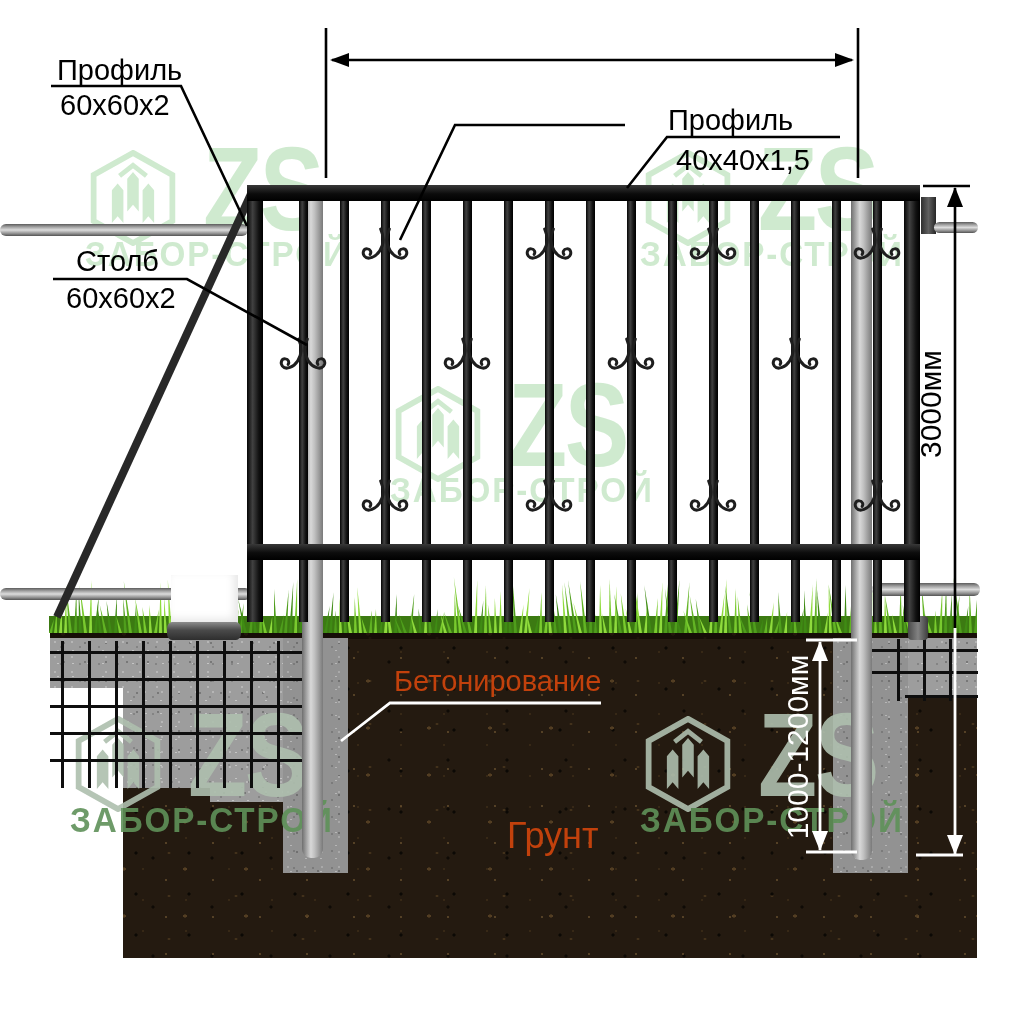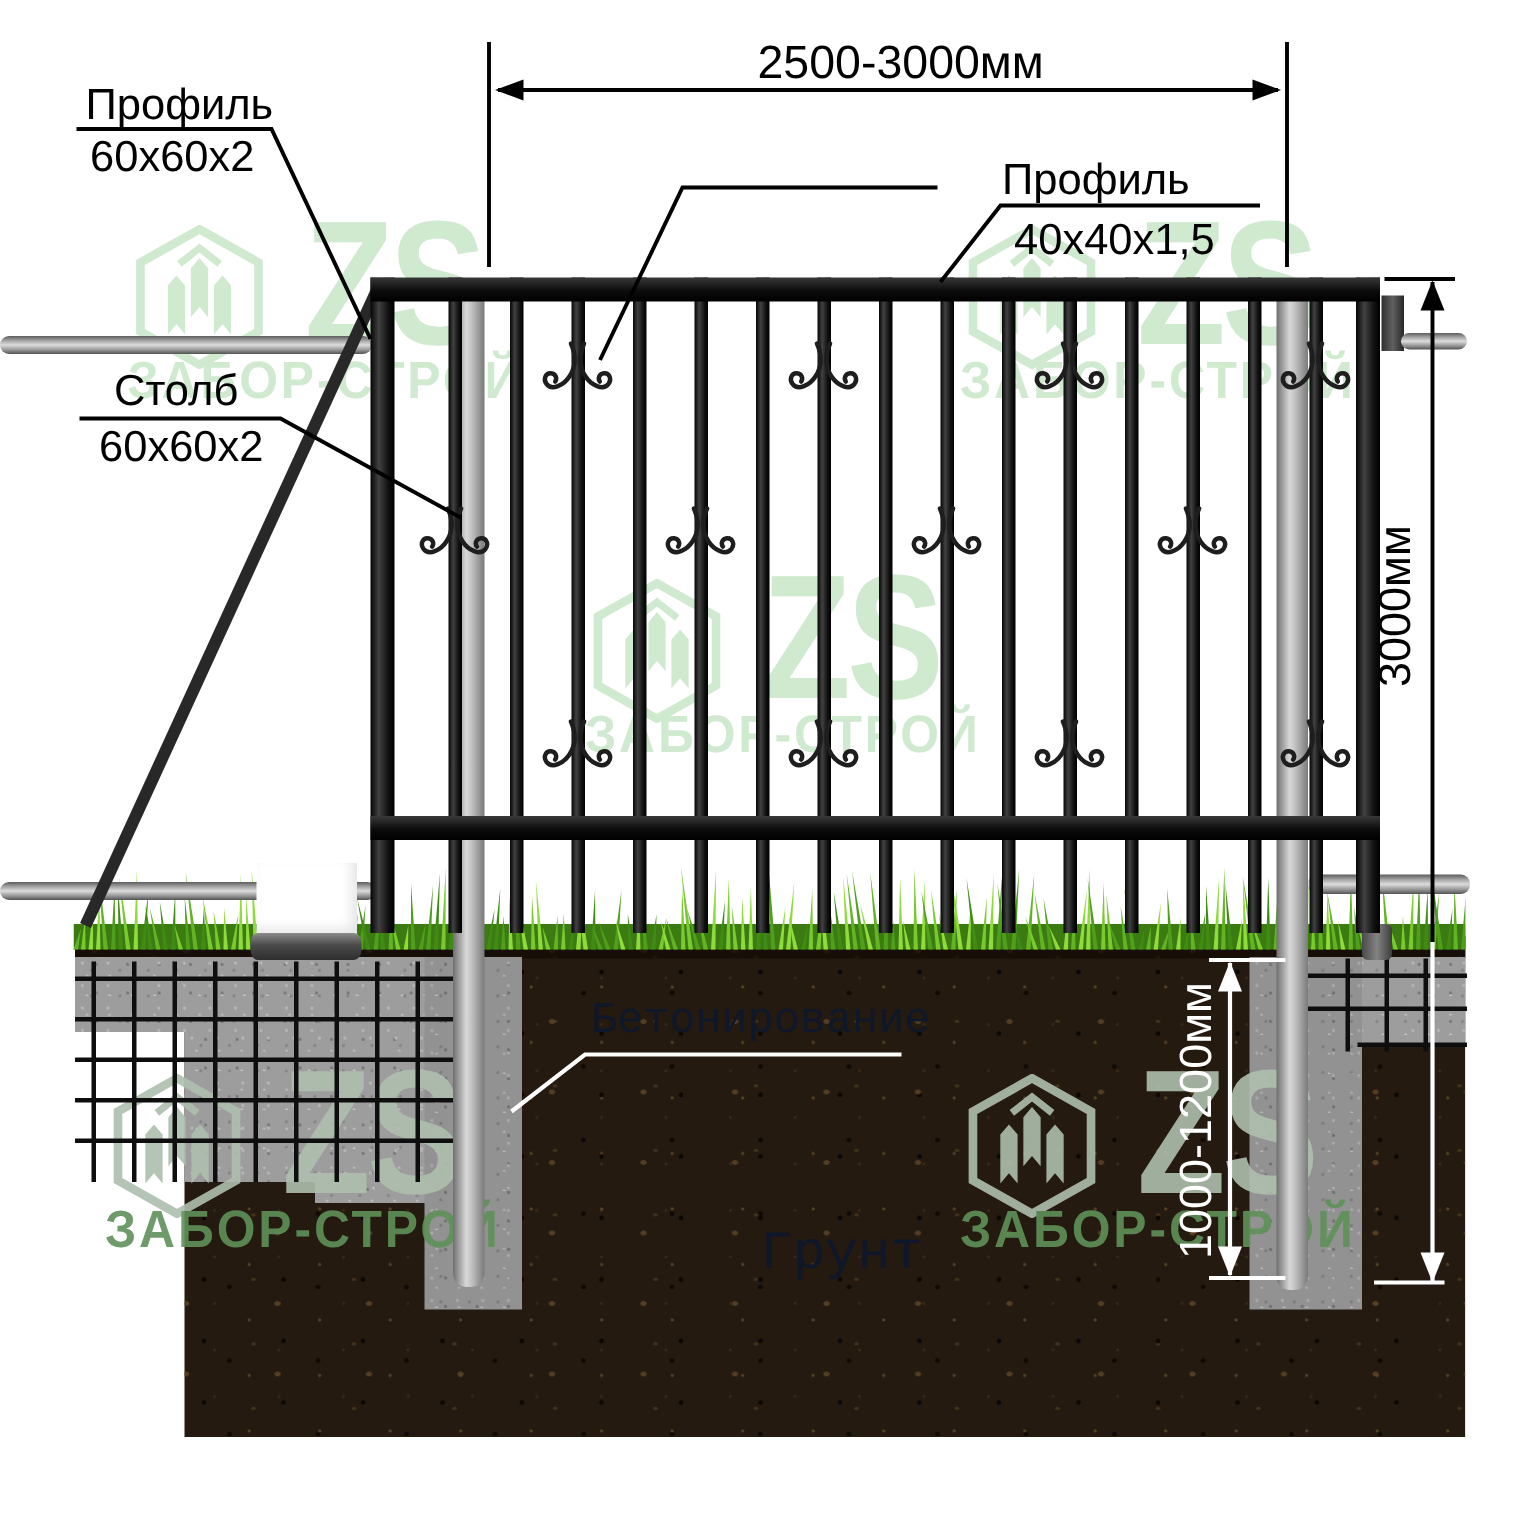--- a/index.html
+++ b/index.html
@@ -51,21 +51,21 @@
   .w4{left:70px;top:716px;} .w5{left:640px;top:716px;}
   .wm-dark{color:#aebfae;opacity:.9;}
   .wm-dark .wm-name{color:#5f9159;}
 
   
   #pickets .bar-v{top:185px;height:437px;width:9px;}
   .orn{width:56px;height:46px;}
 
   
   .lab{color:#000;font-size:29px;line-height:1.05;white-space:nowrap;}
-  .lab.white{color:#0f172a;font-family:Liberation Mono, monospace;}
+  .lab.white{color:#c2410c;}
   .dim{color:#000;font-size:31px;white-space:nowrap;}
   .rot{display:flex;align-items:center;justify-content:center;}
 
   #white-box{left:171px;top:575px;width:67px;height:48px;background:#fff;
      box-shadow:inset -4px -4px 8px rgba(0,0,0,.10);}
   #pier-cap{left:167px;top:622px;width:74px;height:18px;border-radius:5px/7px;
      background:linear-gradient(180deg,#8c8c8c,#4a4a4a 45%,#2e2e2e);}
   #stub-under-frame{left:908px;top:616px;width:20px;height:24px;border-radius:4px;
      background:linear-gradient(90deg,#4a4a4a,#828282 50%,#3d3d3d);}
 
@@ -504,16 +504,15 @@
 
   <div class="lab" style="left:57px;top:55px;">Профиль</div>
   <div class="lab" style="left:60px;top:90px;">60х60х2</div>
   <div class="lab" style="left:76px;top:246px;">Столб</div>
   <div class="lab" style="left:66px;top:283px;">60х60х2</div>
   <div class="lab" style="left:668px;top:105px;">Профиль</div>
   <div class="lab" style="left:676px;top:145px;">40х40х1,5</div>
   <div class="lab white" style="left:394px;top:666px;">Бетонирование</div>
   <div class="lab white" style="left:507px;top:817px;font-size:36px;">Грунт</div>
 
-  <div class="dim" style="left:505px;top:24px;">2500-3000мм</div>
   <div class="dim rot" style="left:861px;top:385px;width:140px;height:38px;transform:rotate(-90deg);font-size:30px;">3000мм</div>
   <div class="dim rot" style="left:688px;top:729px;width:220px;height:36px;transform:rotate(-90deg);font-size:30px;color:#fff;">1000-1200мм</div>
 </div>
 
 </body></html>

